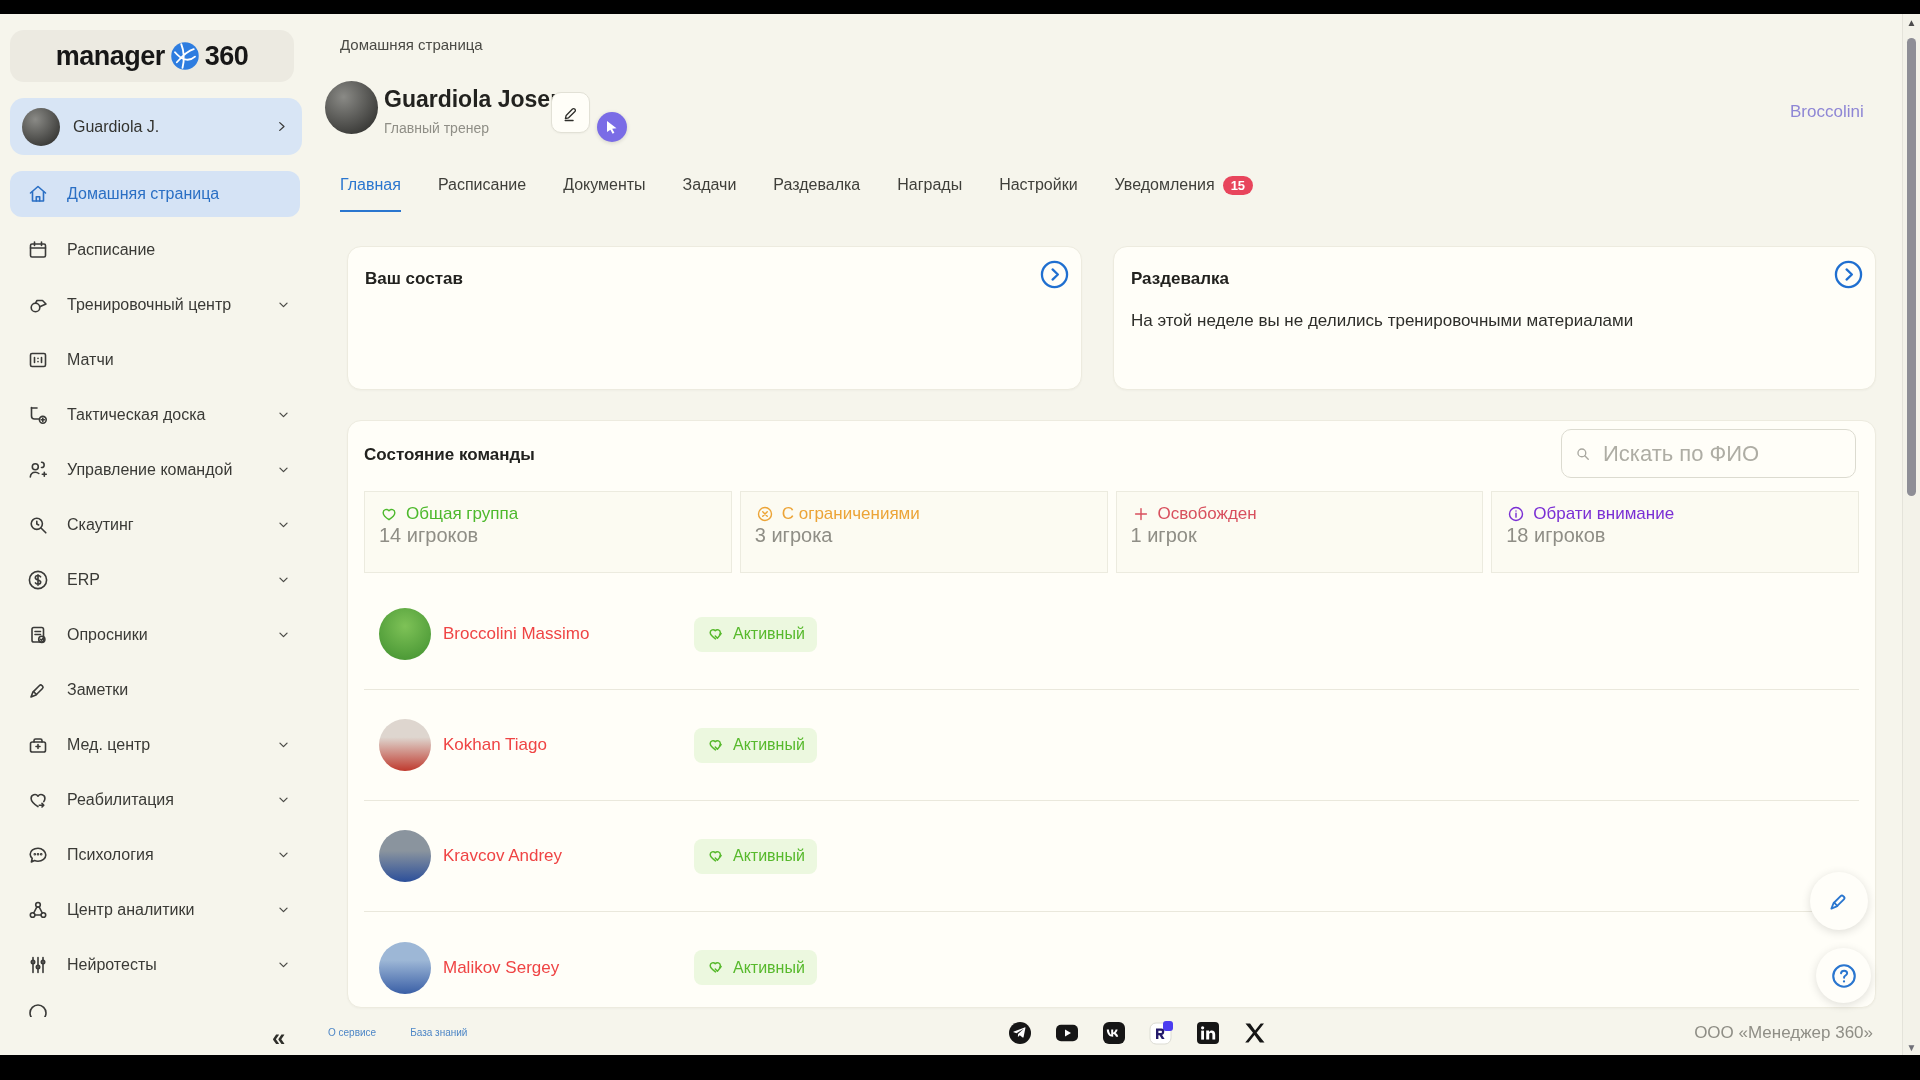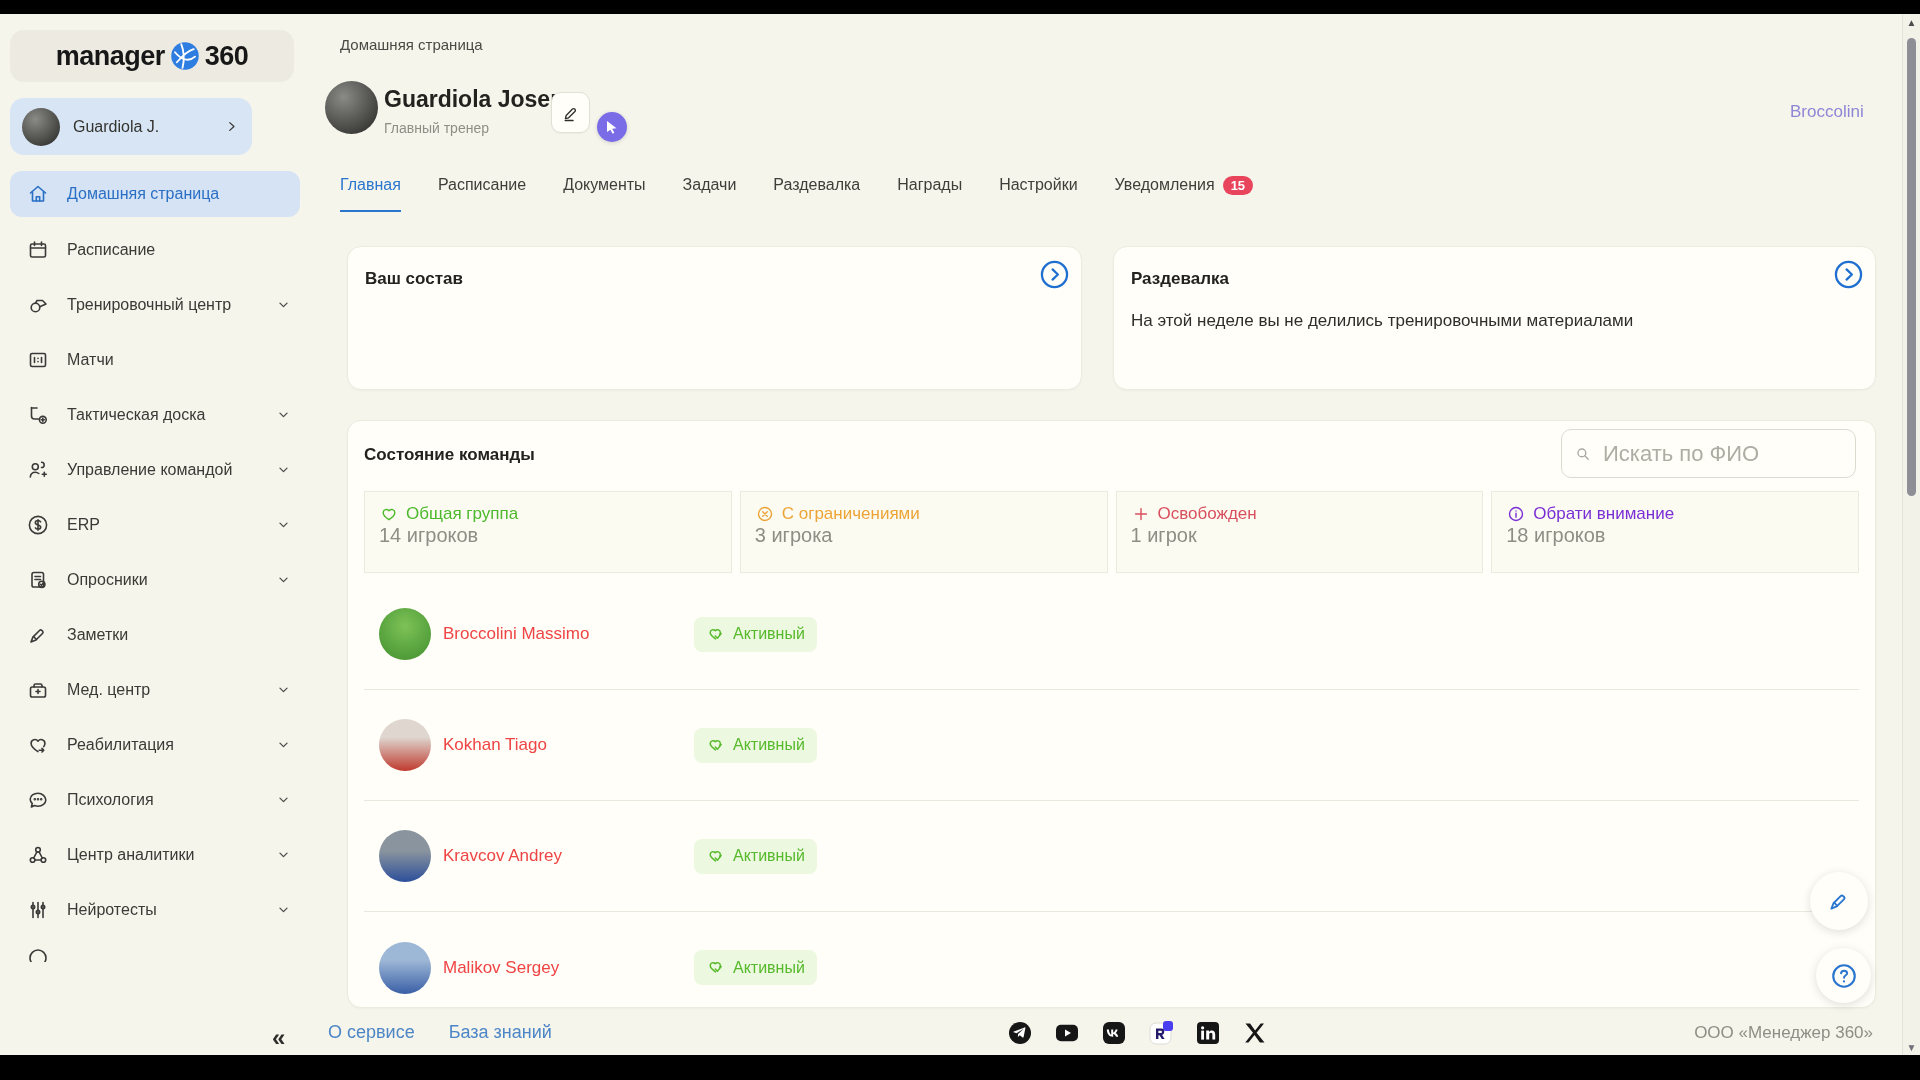--- a/index.html
+++ b/index.html
@@ -8,21 +8,21 @@
   .viewport{position:absolute;left:0;top:14px;width:1920px;height:1041px;background:#f6f5ec;overflow:hidden;}
   .abs{position:absolute;}
 
   
   .sidebar{position:absolute;left:8px;top:0;width:292px;height:1041px;}
   .logo-chip{position:absolute;left:2px;top:16px;width:284px;height:52px;background:#eceae1;border-radius:14px;
     display:flex;align-items:center;justify-content:center;gap:5px;}
   .logo-manager{font-size:27px;font-weight:800;color:#171717;letter-spacing:-.5px;}
   .logo-360{font-size:27px;font-weight:700;color:#171717;letter-spacing:-.5px;}
   .logo-globe{width:30px;height:30px;display:block;}
-  .user-chip{position:absolute;left:2px;top:84px;width:242px;height:57px;background:#d8e5f5;border-radius:14px;
+  .user-chip{position:absolute;left:2px;top:84px;width:292px;height:57px;background:#d8e5f5;border-radius:14px;
     display:flex;align-items:center;padding:0 12px;box-sizing:border-box;cursor:pointer;}
   .avatar{border-radius:50%;background:radial-gradient(circle at 35% 30%,#8a8a86,#242422);flex:none;}
   .user-chip .avatar{width:38px;height:38px;}
   .user-name{margin-left:13px;font-size:16px;color:#33332f;}
   .chev-right{margin-left:auto;width:17px;height:17px;}
   .chev-right path{stroke:#3a3a38;stroke-width:1.8;fill:none;stroke-linecap:round;stroke-linejoin:round;}
 
   .side-list{position:absolute;left:2px;top:153px;width:290px;}
   .side-item{display:flex;align-items:center;height:55px;padding:0 8px 0 16px;border-radius:12px;cursor:pointer;box-sizing:border-box;}
   .side-item.active{background:#d5e3f5;height:46px;margin:4px 0 5px 0;}
@@ -103,21 +103,21 @@
   .fab{border-radius:50%;background:#fffef9;box-shadow:0 2px 10px rgba(0,0,0,.13);display:flex;align-items:center;justify-content:center;cursor:pointer;}
   .fab-pen{left:1810px;top:858px;width:58px;height:58px;}
   .fab-pen svg{width:26px;height:26px;}
   .fab-pen path{stroke:#2a76cf;stroke-width:1.7;fill:none;stroke-linecap:round;stroke-linejoin:round;}
   .fab-help{left:1816px;top:934px;width:55px;height:55px;}
   .fab-help svg{width:30px;height:30px;}
 
   
   .footer{position:absolute;left:300px;right:17px;top:996px;height:45px;display:flex;align-items:center;}
   .f-links{display:flex;gap:34px;margin-left:28px;}
-  .f-link{font-size:18px;color:#4d86c6;cursor:pointer;}
+  .f-link{font-size:10px;color:#4d86c6;cursor:pointer;}
   .socials{position:absolute;left:708px;top:50%;transform:translateY(-50%);display:flex;gap:23px;align-items:center;}
   .soc{width:24px;height:24px;cursor:pointer;}
   .soc svg{width:24px;height:24px;display:block;}
   .company{margin-left:auto;padding-right:30px;font-size:17px;color:#8f8e86;}
 
   
   .sbar{position:absolute;right:0;top:0;width:17px;height:1041px;background:#f3f2e9;border-left:1px solid #e4e3da;}
   .sb-up{position:absolute;top:3px;left:0;width:17px;text-align:center;font-size:10px;color:#4c4c4c;}
   .sb-down{position:absolute;bottom:2px;left:0;width:17px;text-align:center;font-size:10px;color:#6f6f77;}
   .sb-thumb{position:absolute;top:24px;left:4px;width:9px;height:458px;border-radius:5px;background:#8e8e96;}
@@ -204,20 +204,32 @@
       <div class="side-item">
         <span class="si-icon">
               <svg viewBox="0 0 24 24">
                 <circle cx="9.3" cy="8.7" r="3"></circle>
                 <path d="M4.3 19c.3-3 2.3-4.8 5-4.8 1.4 0 2.6.5 3.5 1.3"></path>
                 <path d="M15.5 9.5a2.6 2.6 0 1 0 .1-5.2"></path>
                 <path d="M18.3 14.3v4M16.3 16.3h4"></path>
               </svg>
             </span>
         <span class="si-label">Управление командой</span>
+        <svg class="si-chev" viewBox="0 0 24 24">
+              <path d="m7 10 5 5 5-5"></path>
+            </svg>
+      </div>
+      <div class="side-item">
+        <span class="si-icon">
+              <svg viewBox="0 0 24 24">
+                <circle cx="10.8" cy="10.8" r="5.6"></circle>
+                <path d="m15 15 4.8 4.8M10.8 8.2v2.8l1.9 1"></path>
+              </svg>
+            </span>
+        <span class="si-label">Скаутинг</span>
         <svg class="si-chev" viewBox="0 0 24 24">
               <path d="m7 10 5 5 5-5"></path>
             </svg>
       </div>
       <div class="side-item">
         <span class="si-icon">
               <svg viewBox="0 0 24 24">
                 <circle cx="12" cy="12" r="8.6"></circle>
                 <path d="M12 6.8v10.4M14.6 8.9c-.5-.9-1.5-1.4-2.6-1.4-1.5 0-2.7.9-2.7 2.2 0 2.9 5.4 1.5 5.4 4.4 0 1.3-1.2 2.2-2.7 2.2-1.1 0-2.1-.5-2.6-1.4"></path>
               </svg>

